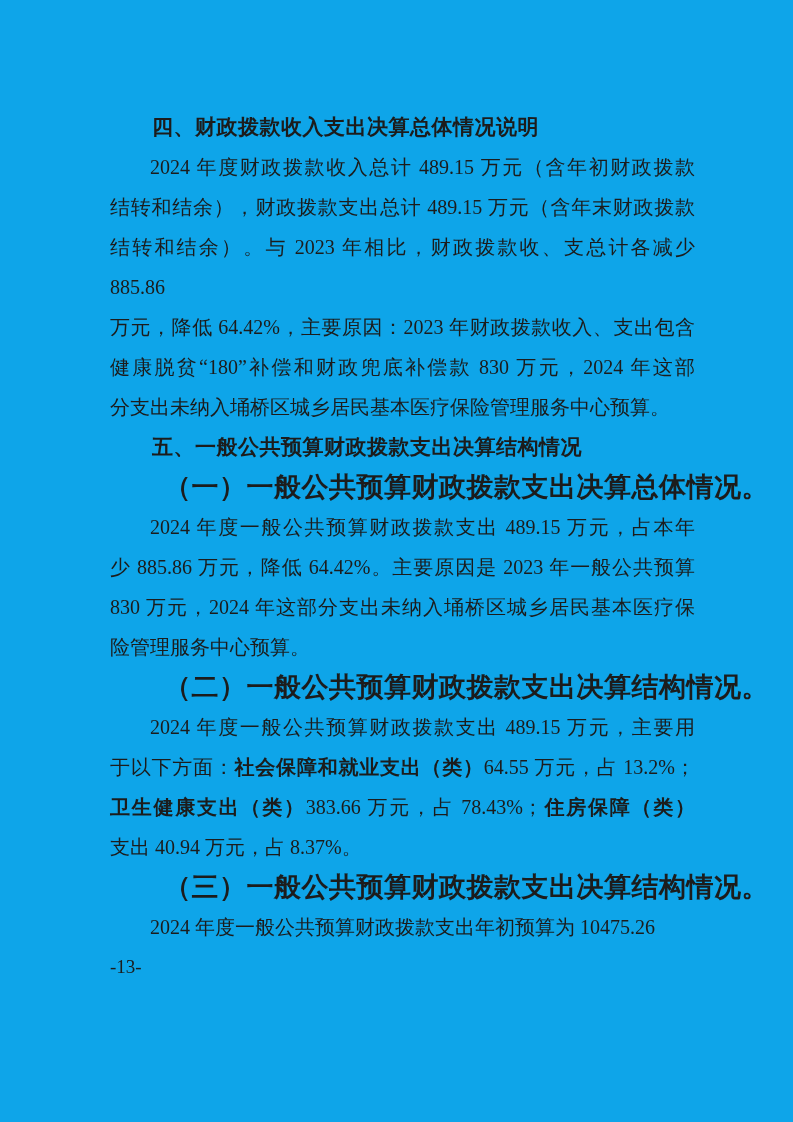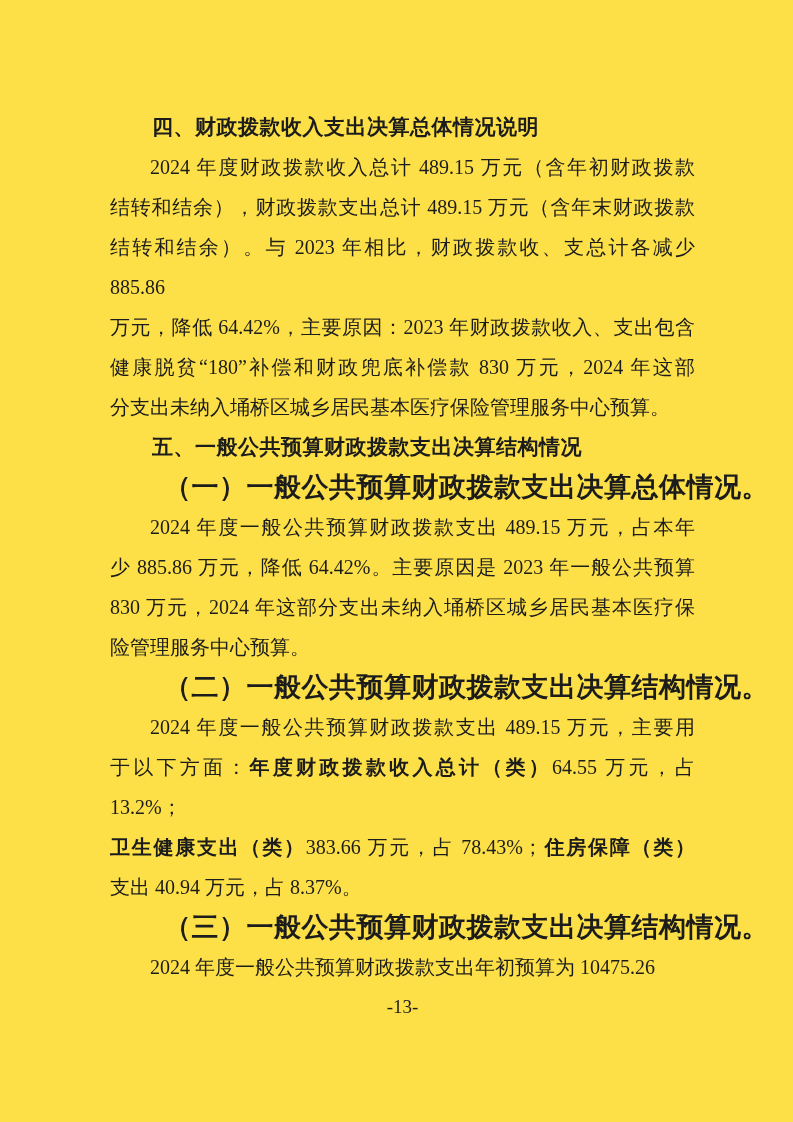--- a/index.html
+++ b/index.html
@@ -4,21 +4,21 @@
 <style>
   * { box-sizing: border-box; }
   html, body { margin: 0; padding: 0; }
   body {
     width: 793px; height: 1122px;
     background: #ffffff;
     overflow: hidden;
   }
   .page {
     width: 793px; height: 1122px;
-    background: #fde047;
+    background: #0ea5e9;
     color: #1c1c1c;
     padding: 107px 98px 0 110px;
     font-family: "Liberation Serif", "DejaVu Serif", serif;
     font-size: 20px;
     line-height: 40px;
   }
   .hd {
     font-family: "Liberation Sans", "DejaVu Sans", sans-serif;
     font-weight: bold;
     font-size: 21px;
@@ -34,21 +34,21 @@
     white-space: nowrap;
   }
   .ln {
     text-align: justify;
     text-align-last: justify;
   }
   .ln.end { text-align-last: left; }
   .ln.indent { text-indent: 2em; }
   .b { font-weight: bold; }
   .pagenum {
-    text-align: center;
+    text-align: left;
     font-size: 19px;
     line-height: 40px;
   }
 </style>
 </head>
 <body>
 
 <div class="page">
 
   <div class="hd">四、财政拨款收入支出决算总体情况说明</div>
@@ -70,21 +70,21 @@
     <div class="ln indent">2024 年度一般公共预算财政拨款支出 489.15 万元，占本年</div>
     <div class="ln">少 885.86 万元，降低 64.42%。主要原因是 2023 年一般公共预算</div>
     <div class="ln">830 万元，2024 年这部分支出未纳入埇桥区城乡居民基本医疗保</div>
     <div class="ln end">险管理服务中心预算。</div>
   </div>
 
   <div class="sub">（二）一般公共预算财政拨款支出决算结构情况。</div>
 
   <div>
     <div class="ln indent">2024 年度一般公共预算财政拨款支出 489.15 万元，主要用</div>
-    <div class="ln"><span>于以下方面：</span><span class="b">年度财政拨款收入总计（类）</span><span>64.55 万元，占 13.2%；</span></div>
+    <div class="ln"><span>于以下方面：</span><span class="b">社会保障和就业支出（类）</span><span>64.55 万元，占 13.2%；</span></div>
     <div class="ln"><span class="b">卫生健康支出（类）</span><span>383.66 万元，占 78.43%；</span><span class="b">住房保障（类）</span></div>
     <div class="ln end">支出 40.94 万元，占 8.37%。</div>
   </div>
 
   <div class="sub">（三）一般公共预算财政拨款支出决算结构情况。</div>
 
   <div>
     <div class="ln indent end">2024 年度一般公共预算财政拨款支出年初预算为 10475.26</div>
   </div>
 

